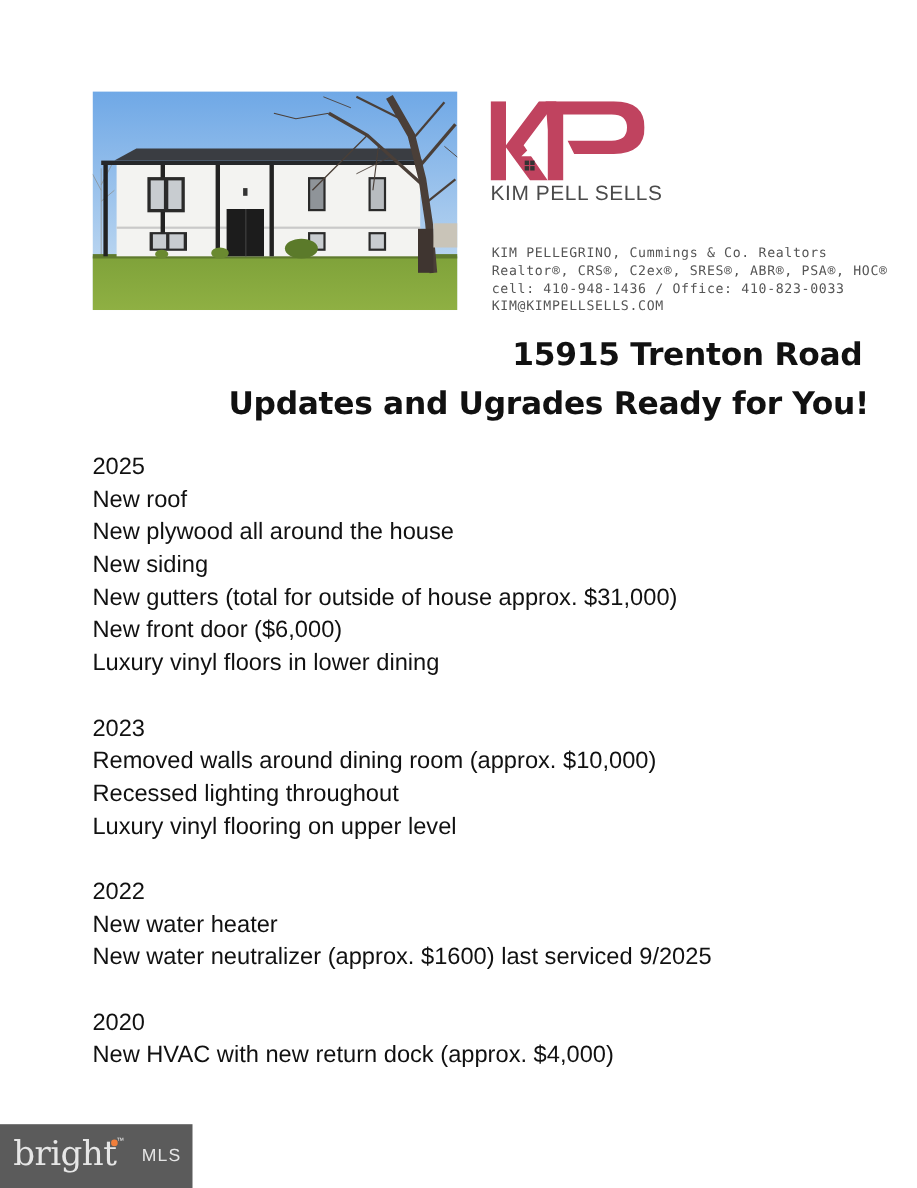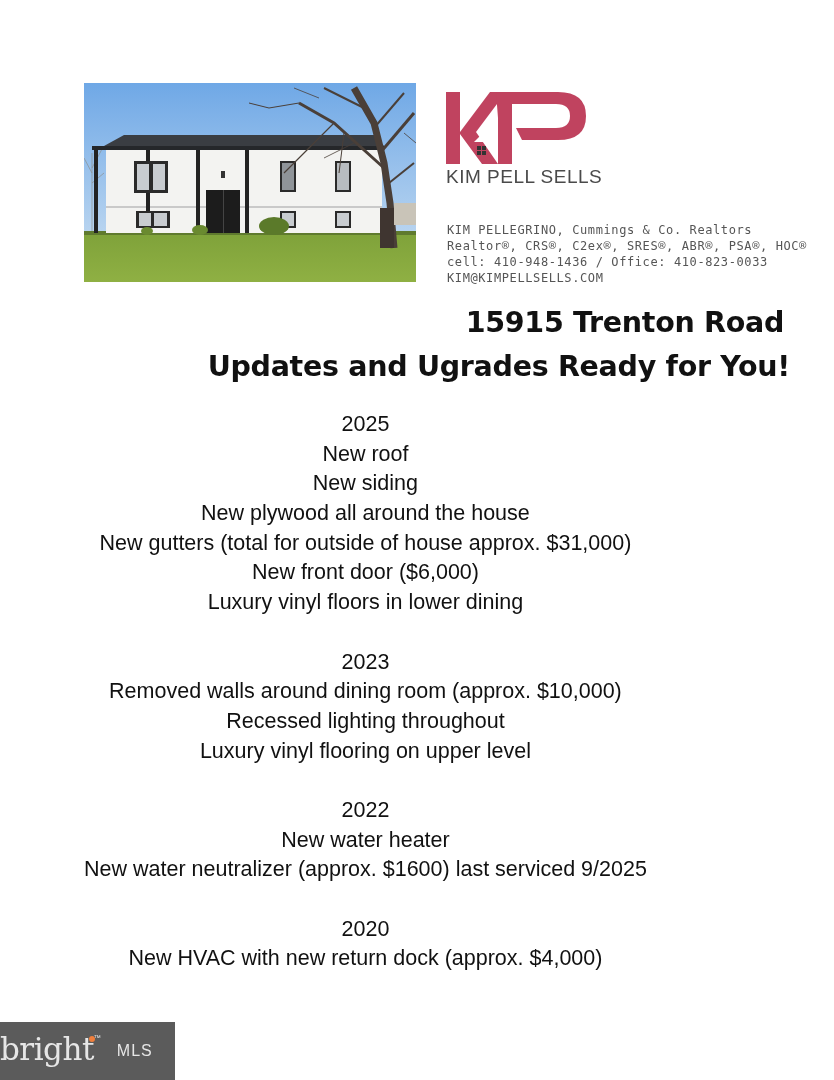--- a/index.html
+++ b/index.html
@@ -74,34 +74,34 @@
 
     .updates {
       position: absolute;
       left: 84px;
       top: 410px;
       font-family: "Liberation Sans", sans-serif;
       font-size: 21.5px;
       line-height: 29.7px;
       color: #111111;
     }
-    .year-group { margin-bottom: 29.7px; text-align: center; }
+    .year-group { margin-bottom: 29.7px; }
     .year-group:last-child { margin-bottom: 0; }
     .line { white-space: nowrap; height: 29.7px; }
 
     .watermark {
       position: absolute;
       left: 0;
       top: 1022px;
       width: 175px;
       height: 58px;
       background: #5b5b5b;
       display: flex;
       align-items: center;
-      padding-left: 0;
+      padding-left: 12px;
       box-sizing: border-box;
     }
     .wm-bright {
       font-family: "DejaVu Serif", serif;
       font-size: 31px;
       color: #e6e6e6;
       letter-spacing: -0.5px;
       position: relative;
       top: -2px;
     }
@@ -232,22 +232,22 @@
   <div>KIM@KIMPELLSELLS.COM</div>
 </div>
 
 <div class="headline line1">15915 Trenton Road</div>
 <div class="headline line2">Updates and Ugrades Ready for You!</div>
 
 <div class="updates">
   <div class="year-group">
     <div class="line">2025</div>
     <div class="line">New roof</div>
+    <div class="line">New plywood all around the house</div>
     <div class="line">New siding</div>
-    <div class="line">New plywood all around the house</div>
     <div class="line">New gutters (total for outside of house approx. $31,000)</div>
     <div class="line">New front door ($6,000)</div>
     <div class="line">Luxury vinyl floors in lower dining</div>
   </div>
   <div class="year-group">
     <div class="line">2023</div>
     <div class="line">Removed walls around dining room (approx. $10,000)</div>
     <div class="line">Recessed lighting throughout</div>
     <div class="line">Luxury vinyl flooring on upper level</div>
   </div>

